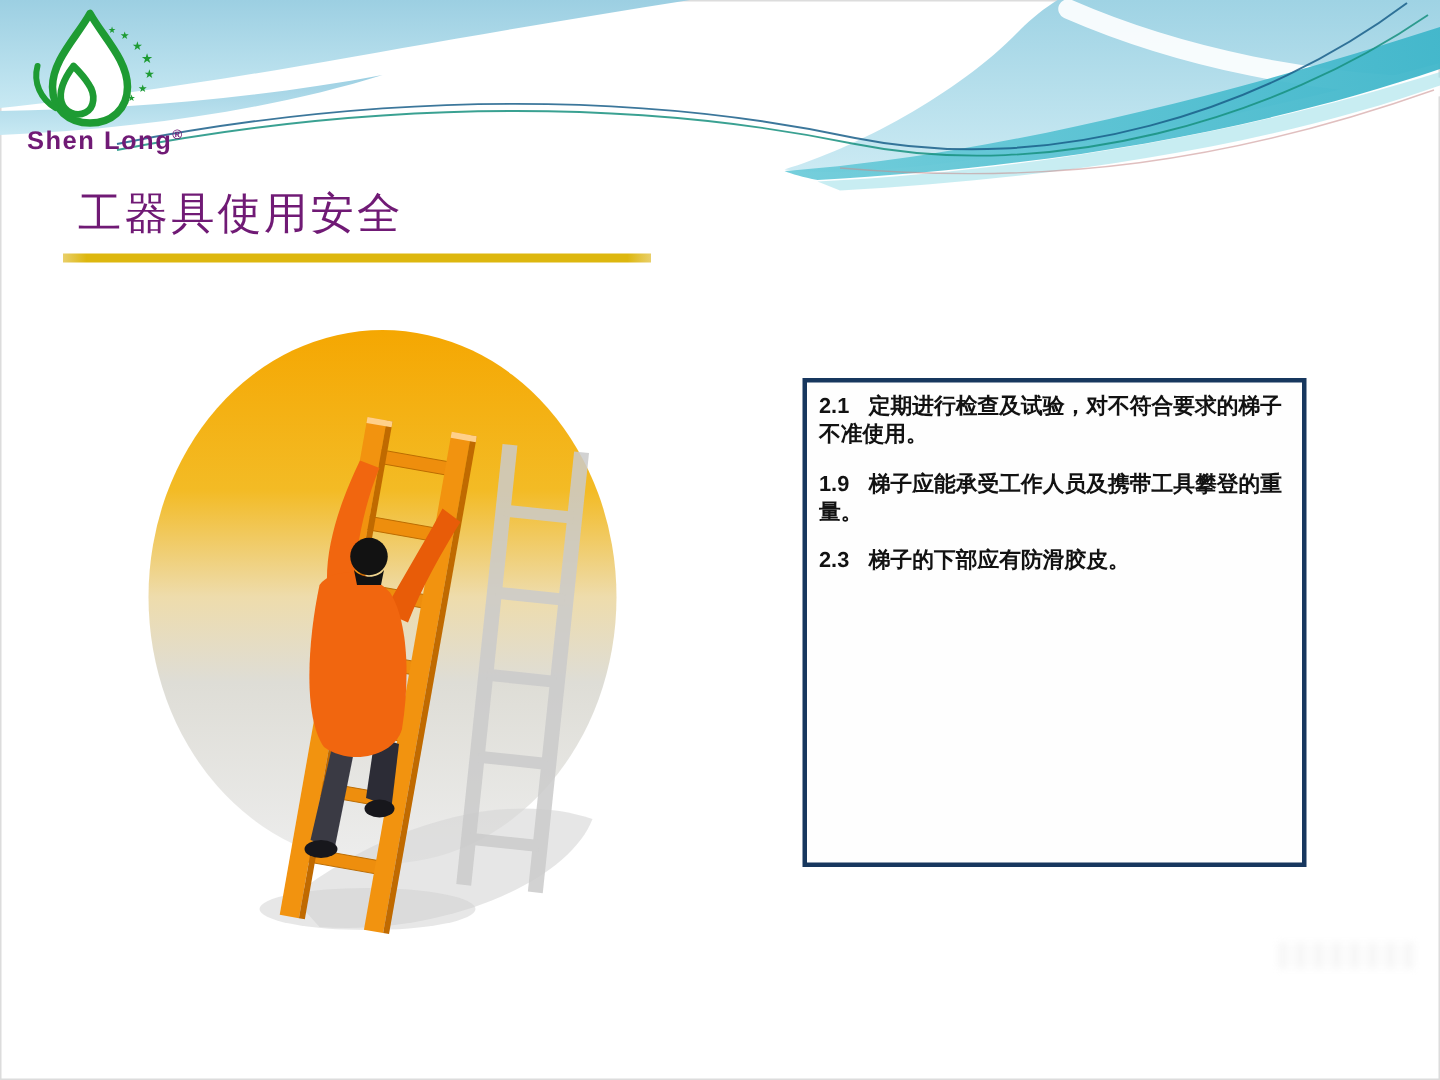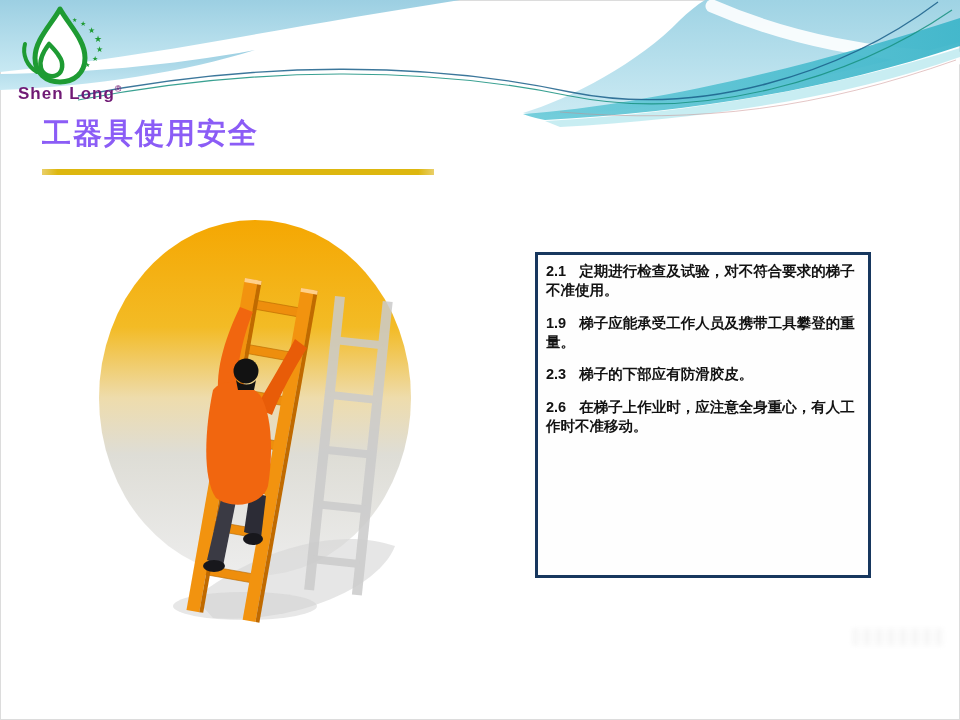--- a/index.html
+++ b/index.html
@@ -14,21 +14,21 @@
   
   .logo{position:absolute;left:12px;top:6px;width:120px;height:106px;}
   .logo-text{
     position:absolute;left:6px;top:78px;white-space:nowrap;
     color:#701a75;font-size:17px;font-weight:bold;letter-spacing:1px;
   }
   .logo-text sup{font-size:9px;}
   
   .title-wrap{position:absolute;left:42px;top:118px;width:500px;}
   .page-title{
-    margin:0;font-size:29px;font-weight:700;color:#8b5cf6;letter-spacing:2px;line-height:1.1;
+    margin:10px;font-size:29px;font-weight:400;color:#701a75;letter-spacing:2px;line-height:1.1;
   }
   .title-underline{
     position:absolute;left:0;top:51px;width:392px;height:6px;
     background:linear-gradient(90deg,#e9cf6a 0%, #ddb70f 4%, #ddb70f 96%, #e9cf6a 100%);
   }
   
   .illustration{position:absolute;left:95px;top:198px;width:420px;height:432px;margin:0;}
   
   .rules-box{
     position:absolute;left:535px;top:252px;width:336px;height:326px;box-sizing:border-box;
@@ -184,20 +184,17 @@
 
     <p class="rule-item">
       <span class="rule-num">2.1</span><span>定期进行检查及试验，对不符合要求的梯子不准使用。</span>
     </p>
     <p class="rule-item">
       <span class="rule-num">1.9</span><span>梯子应能承受工作人员及携带工具攀登的重量。</span>
     </p>
     <p class="rule-item">
       <span class="rule-num">2.3</span><span>梯子的下部应有防滑胶皮。</span>
     </p>
-    <p class="rule-item">
-      <span class="rule-num">2.6</span><span>在梯子上作业时，应注意全身重心，有人工作时不准移动。</span>
-    </p>
   </section>
 
   <div class="watermark"></div>
 
 </div>
 
 </body></html>

